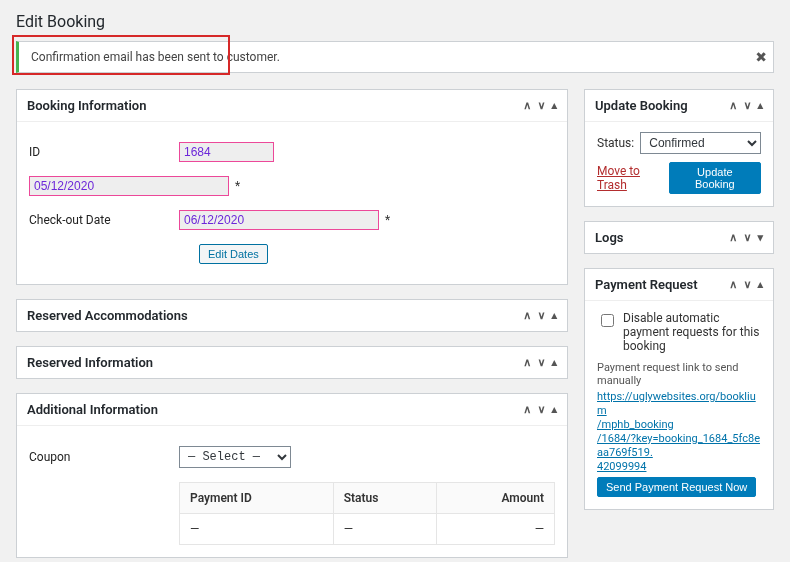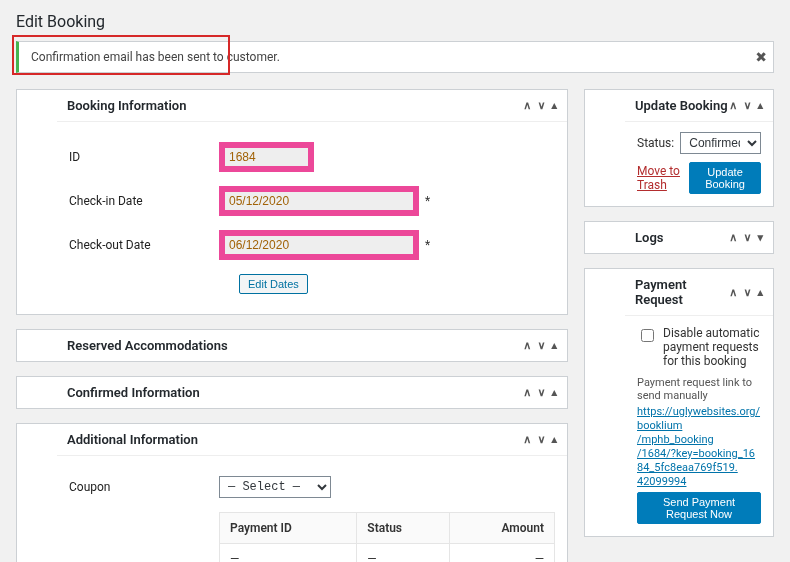--- a/index.html
+++ b/index.html
@@ -31,41 +31,41 @@
   }
   .red-box {
     position:absolute; border:2px solid #d62828; pointer-events:none;
   }
 
   .columns { display:flex; gap:16px; align-items:flex-start; }
   .col-main { flex:1 1 auto; }
   .col-side { width:190px; flex:0 0 190px; }
 
   .postbox {
-    background:#fff; border:1px solid #ccd0d4; margin-bottom:14px;padding-left:40px;
+    background:#fff; border:1px solid #ccd0d4; margin-bottom:14px;
   }
   .postbox .hndle {
     display:flex; justify-content:space-between; align-items:center;
     padding:8px 10px; font-size:13px; font-weight:600;
     border-bottom:1px solid #eee;
   }
   .postbox.collapsed .hndle { border-bottom:none; }
   .hndle .controls { display:flex; gap:6px; font-size:11px; color:#555; }
   .hndle .controls span { cursor:pointer; }
   .inside { padding:10px 12px 12px; font-size:12px; color:#333; }
 
   .form-row { display:flex; align-items:center; margin:10px 0 14px; }
   .form-label { width:150px; font-size:12px; color:#222; }
   .form-field { flex:1; display:flex; align-items:center; gap:4px; }
   input[type=text], input[type=number], select {
     font-size:12px; padding:2px 4px; border:1px solid #7e8993;
     background:#fff; color:#32373c;
   }
   input[disabled], .readonly {
-    background:#eee; color:#a16207; border:6px solid #ec4899;
+    background:#eee; color:#6d28d9; border:1px solid #ec4899;
   }
   .id-input { width:95px; }
   .date-input { width:200px; }
   .ast { margin-left:2px; color:#333; }
   .btn {
     display:inline-block; font-size:12px; padding:4px 10px;
     border:1px solid #0071a1; color:#0071a1; background:#f3f5f6;
     cursor:pointer; border-radius:2px;
   }
   .btn-primary {
@@ -121,21 +121,20 @@
           </div>
         </div>
         <div class="inside">
           <div class="form-row">
             <div class="form-label">ID</div>
             <div class="form-field">
               <input type="text" class="id-input readonly" disabled="" value="1684" style="">
             </div>
           </div>
           <div class="form-row">
-            <div class="form-label">Check-in Date</div>
             <div class="form-field">
               <input type="text" class="date-input readonly" disabled="" value="05/12/2020" style="">
               <span class="ast">*</span>
             </div>
           </div>
           <div class="form-row">
             <div class="form-label">Check-out Date</div>
             <div class="form-field">
               <input type="text" class="date-input readonly" disabled="" value="06/12/2020" style="">
               <span class="ast">*</span>
@@ -153,21 +152,21 @@
           <div class="controls">
             <span>∧</span>
             <span>∨</span>
             <span>▴</span>
           </div>
         </div>
       </div>
 
       <div class="postbox collapsed">
         <div class="hndle">
-          <span>Confirmed Information</span>
+          <span>Reserved Information</span>
           <div class="controls">
             <span>∧</span>
             <span>∨</span>
             <span>▴</span>
           </div>
         </div>
       </div>
 
       <div class="postbox">
         <div class="hndle">

